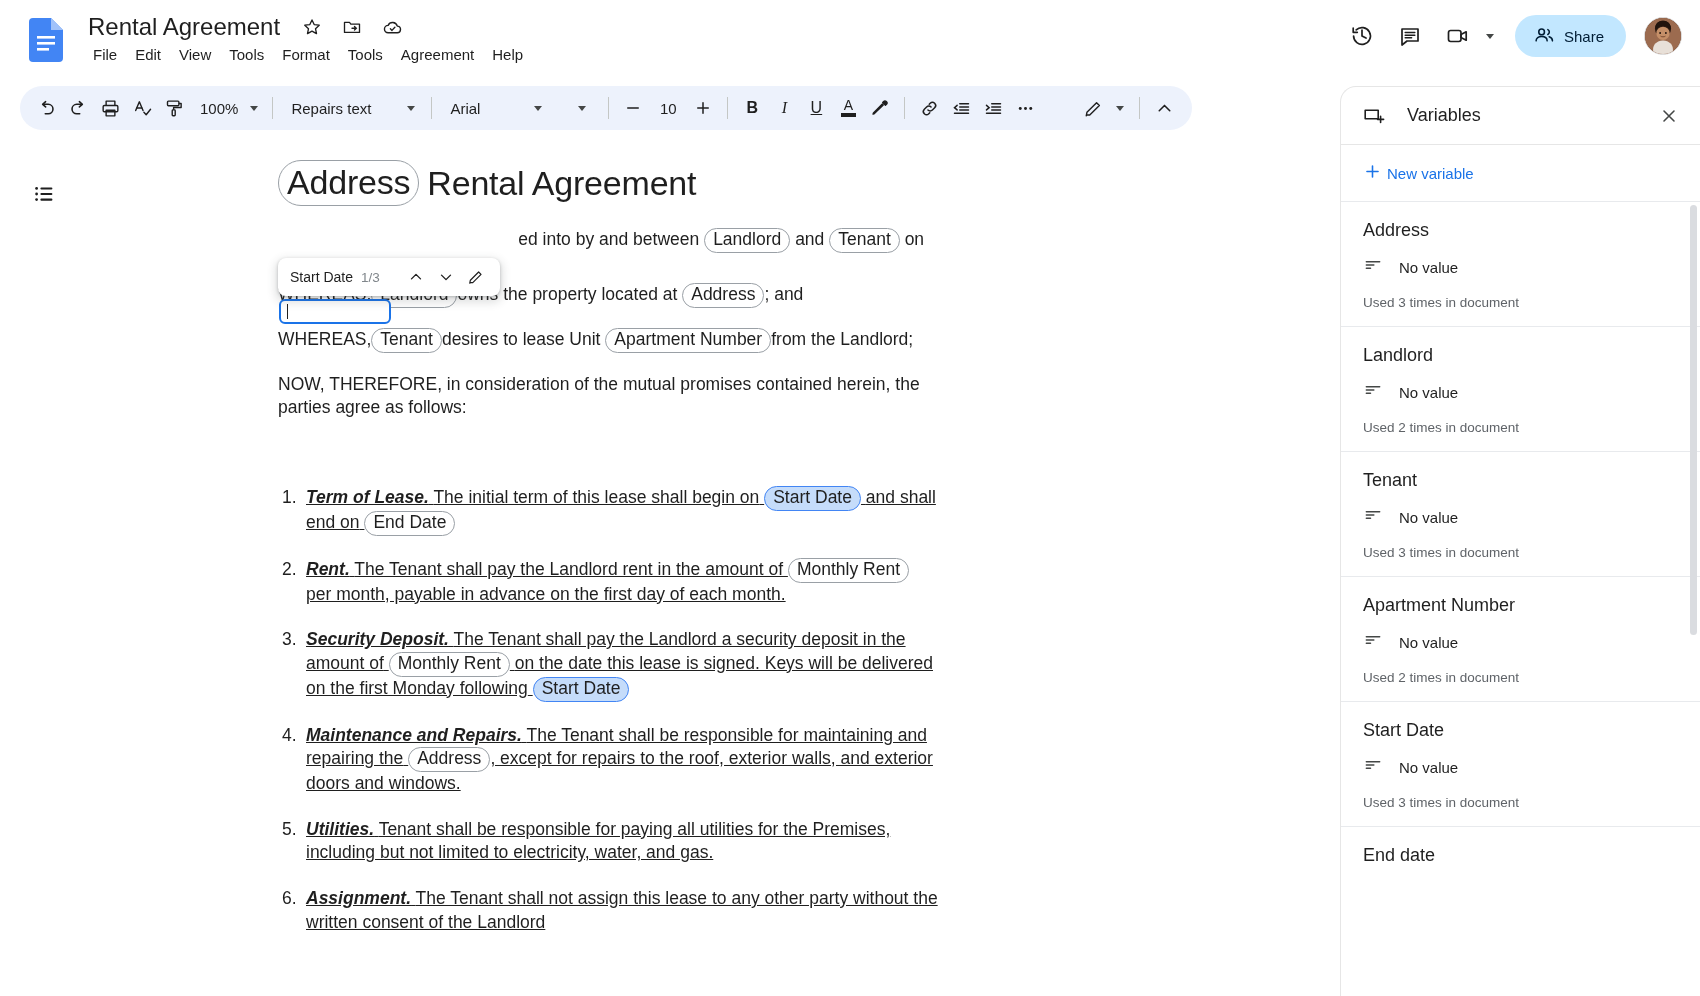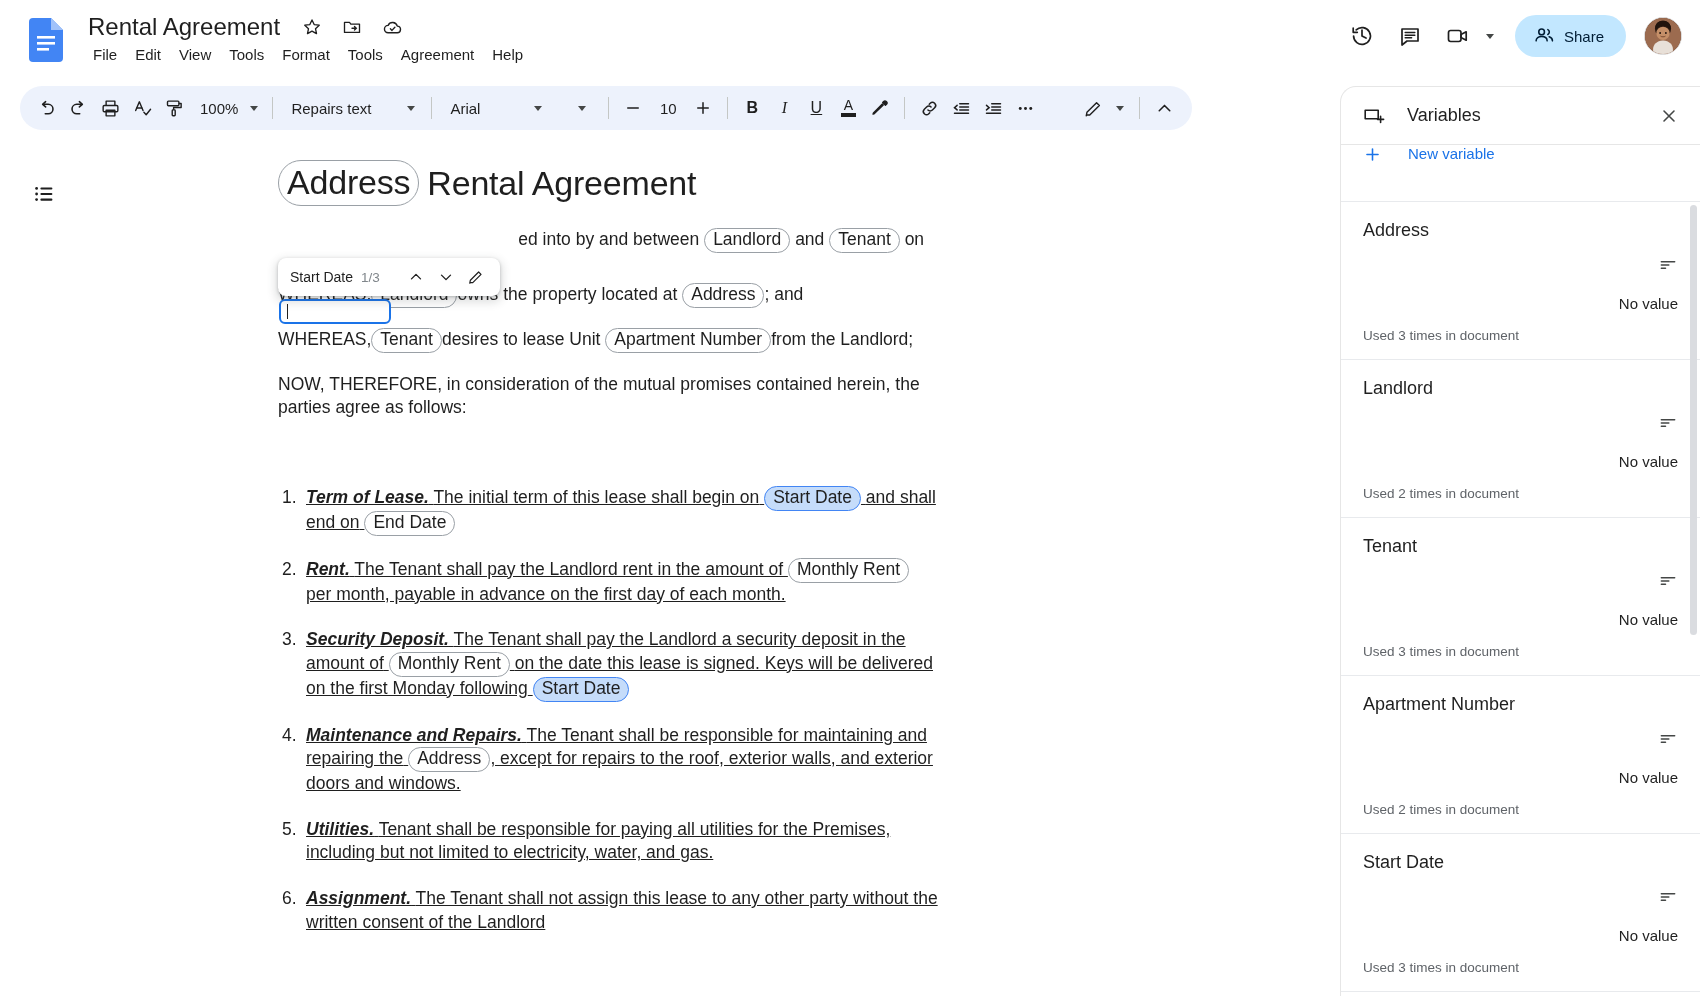--- a/index.html
+++ b/index.html
@@ -134,28 +134,28 @@
   }
   .panel-head {
     height:58px; display:flex; align-items:center; padding:0 14px 0 20px; gap:20px;
     border-bottom:1px solid #e6e6e6;
   }
   .panel-title { font-size:18px; color:#1f1f1f; flex:1; }
   .panel-icon { width:26px; height:26px; display:flex; align-items:center; justify-content:center; color:#1f1f1f; }
   .panel-close { width:34px; height:34px; border-radius:50%; display:flex; align-items:center; justify-content:center; cursor:pointer; color:#444746; }
 
   .newvar {
-    height:56px; display:flex; align-items:flex-start; gap:26px; padding-left:22px;
+    height:56px; display:flex; align-items:center; gap:5px; padding-left:22px;
     color:#1a73e8; font-size:15px; cursor:pointer;
   }
 
   .panel-list { position:absolute; left:0; top:114px; right:0; bottom:0; overflow:hidden; }
   .var-row { padding:18px 22px 16px 22px; border-top:1px solid #e8eaed; }
   .var-name { font-size:18px; color:#1f1f1f; margin-bottom:14px; }
-  .var-value { display:flex; align-items:flex-end; gap:16px; margin-bottom:16px; cursor:pointer;flex-direction:column; }
+  .var-value { display:flex; align-items:center; gap:16px; margin-bottom:16px; cursor:pointer; }
   .var-value-text { font-size:15px; color:#1f1f1f; }
   .var-used { font-size:13.5px; color:#5f6368; }
   .scrollthumb {
     position:absolute; right:3px; top:118px; width:7px; height:430px; background:#dadce0; border-radius:4px; cursor:pointer;
   }
 </style>
 </head>
 <body>
 
 <div class="app">

